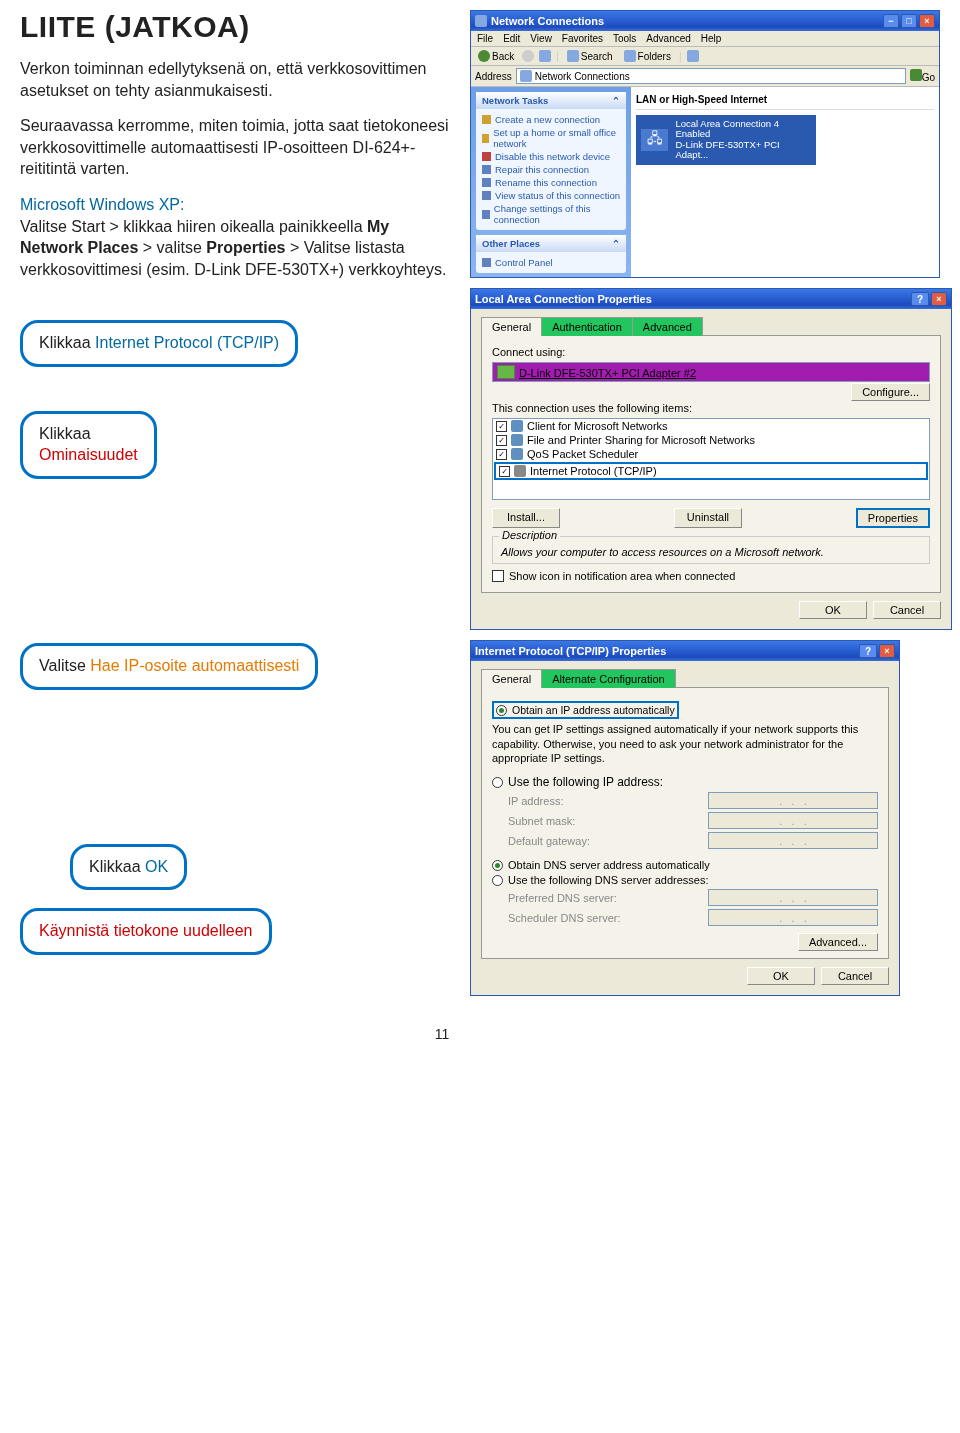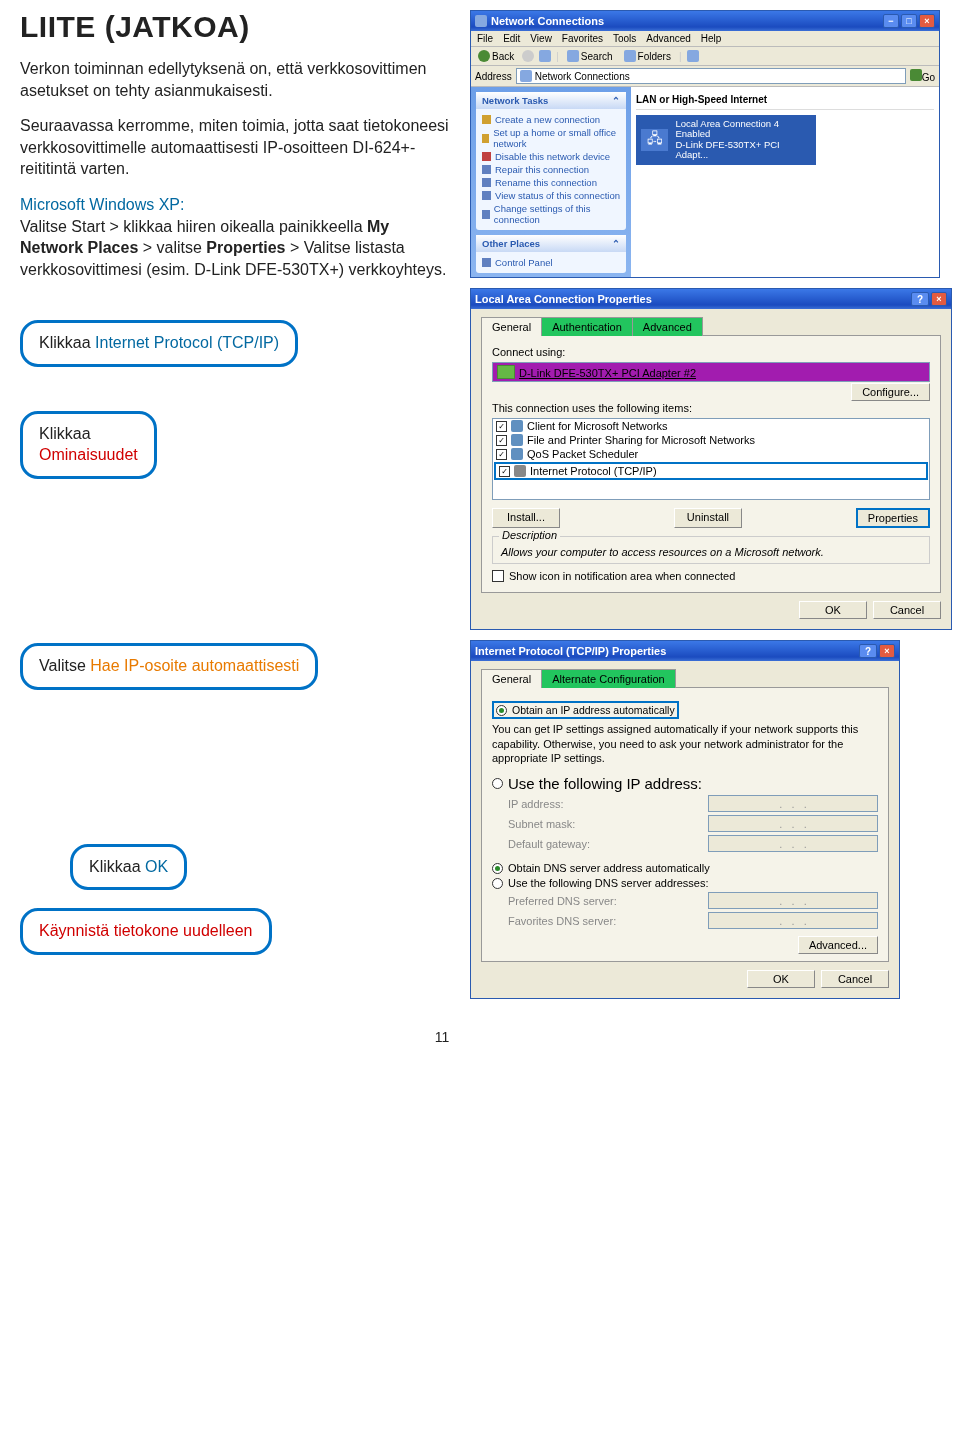--- a/index.html
+++ b/index.html
@@ -340,21 +340,21 @@
         <div class="tab-content">
           <div style="margin:3px 0;">
             <span class="highlight-obtain">
               <span class="radio sel"></span>
               <span>Obtain an IP address automatically</span>
             </span>
           </div>
           <div style="font-size:11px; line-height:1.3; margin-bottom:10px;">You can get IP settings assigned automatically if your network supports this capability. Otherwise, you need to ask your network administrator for the appropriate IP settings.</div>
           <div style="margin:3px 0; display:flex; align-items:center; gap:5px;">
             <span class="radio"></span>
-            <span style="font-size:15px;">Use the following IP address:</span>
+            <span style="font-size:12px;">Use the following IP address:</span>
           </div>
           <div style="padding-left:16px;">
             <div class="ip-row">
                 <span class="disabled-text">IP address:</span>
                 <span class="ip-field disabled">.&nbsp;&nbsp;&nbsp;.&nbsp;&nbsp;&nbsp;.</span>
               </div>
             <div class="ip-row">
                 <span class="disabled-text">Subnet mask:</span>
                 <span class="ip-field disabled">.&nbsp;&nbsp;&nbsp;.&nbsp;&nbsp;&nbsp;.</span>
               </div>
@@ -370,21 +370,21 @@
           <div style="margin:3px 0; display:flex; align-items:center; gap:5px;">
             <span class="radio"></span>
             <span style="font-size:11px;">Use the following DNS server addresses:</span>
           </div>
           <div style="padding-left:16px;">
             <div class="ip-row">
                 <span class="disabled-text">Preferred DNS server:</span>
                 <span class="ip-field disabled">.&nbsp;&nbsp;&nbsp;.&nbsp;&nbsp;&nbsp;.</span>
               </div>
             <div class="ip-row">
-                <span class="disabled-text">Favorites DNS server:</span>
+                <span class="disabled-text">Scheduler DNS server:</span>
                 <span class="ip-field disabled">.&nbsp;&nbsp;&nbsp;.&nbsp;&nbsp;&nbsp;.</span>
               </div>
           </div>
           <div style="text-align:right; margin-top:10px;"><span class="btn">Advanced...</span></div>
         </div>
         <div class="dlg-btns">
           <span class="btn">OK</span>
           <span class="btn">Cancel</span>
         </div>
       </div>

